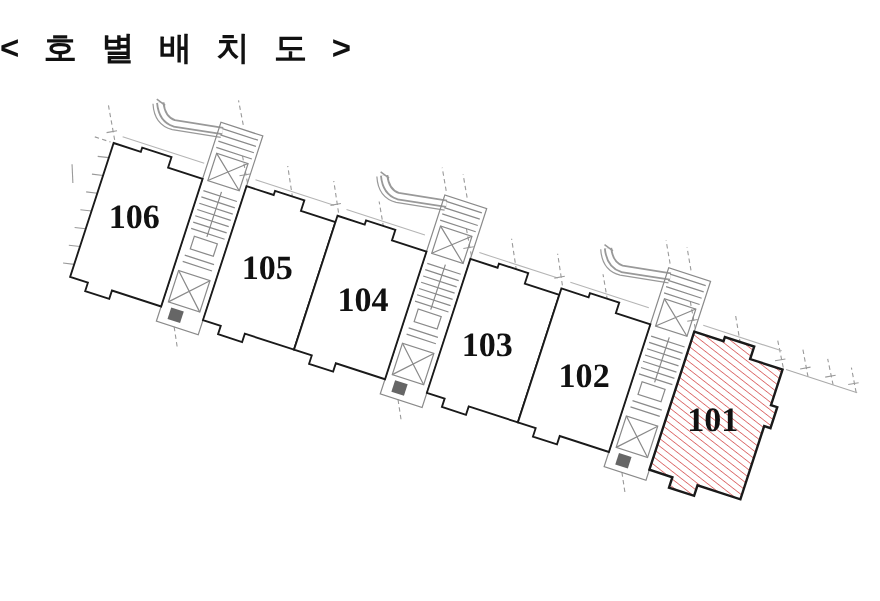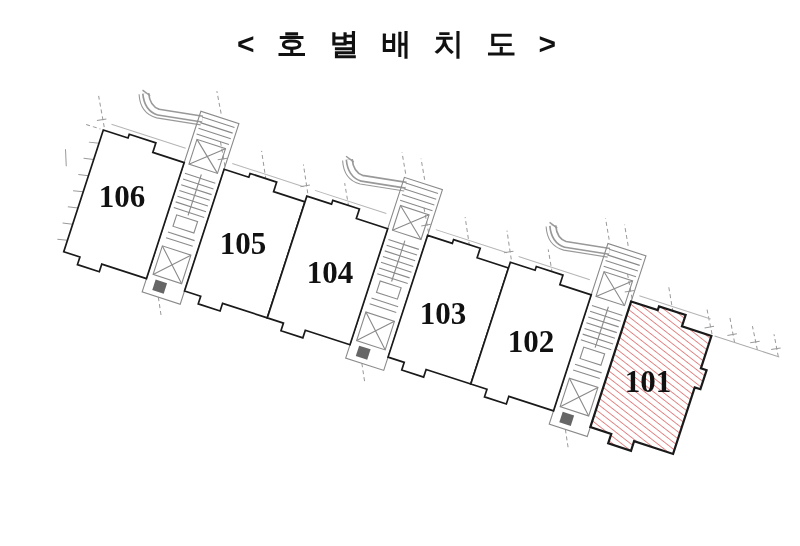--- a/index.html
+++ b/index.html
@@ -1,19 +1,19 @@
 <!DOCTYPE html>
 <html><head>
 <meta charset="utf-8">
 <style>
   html,body{margin:0;padding:0;background:#ffffff;}
   .stage{position:relative;width:800px;height:546px;background:#ffffff;overflow:hidden;}
   .title{
     position:absolute;top:24px;left:0;width:100%;
-    text-align:center;font-family:"Liberation Sans",sans-serif;
+    text-align:left;font-family:"Liberation Sans",sans-serif;
     font-weight:bold;font-size:30px;letter-spacing:7px;color:#111111;
     white-space:nowrap;
   }
   svg{position:absolute;left:0;top:0;}
   .unit-label{
     font-family:"Liberation Serif",serif;font-weight:bold;
     font-size:31px;fill:#111111;text-anchor:middle;
   }
   .guides{stroke:#9a9a9a;stroke-width:1;fill:none;}
   .dash{stroke-dasharray:4 3;}

